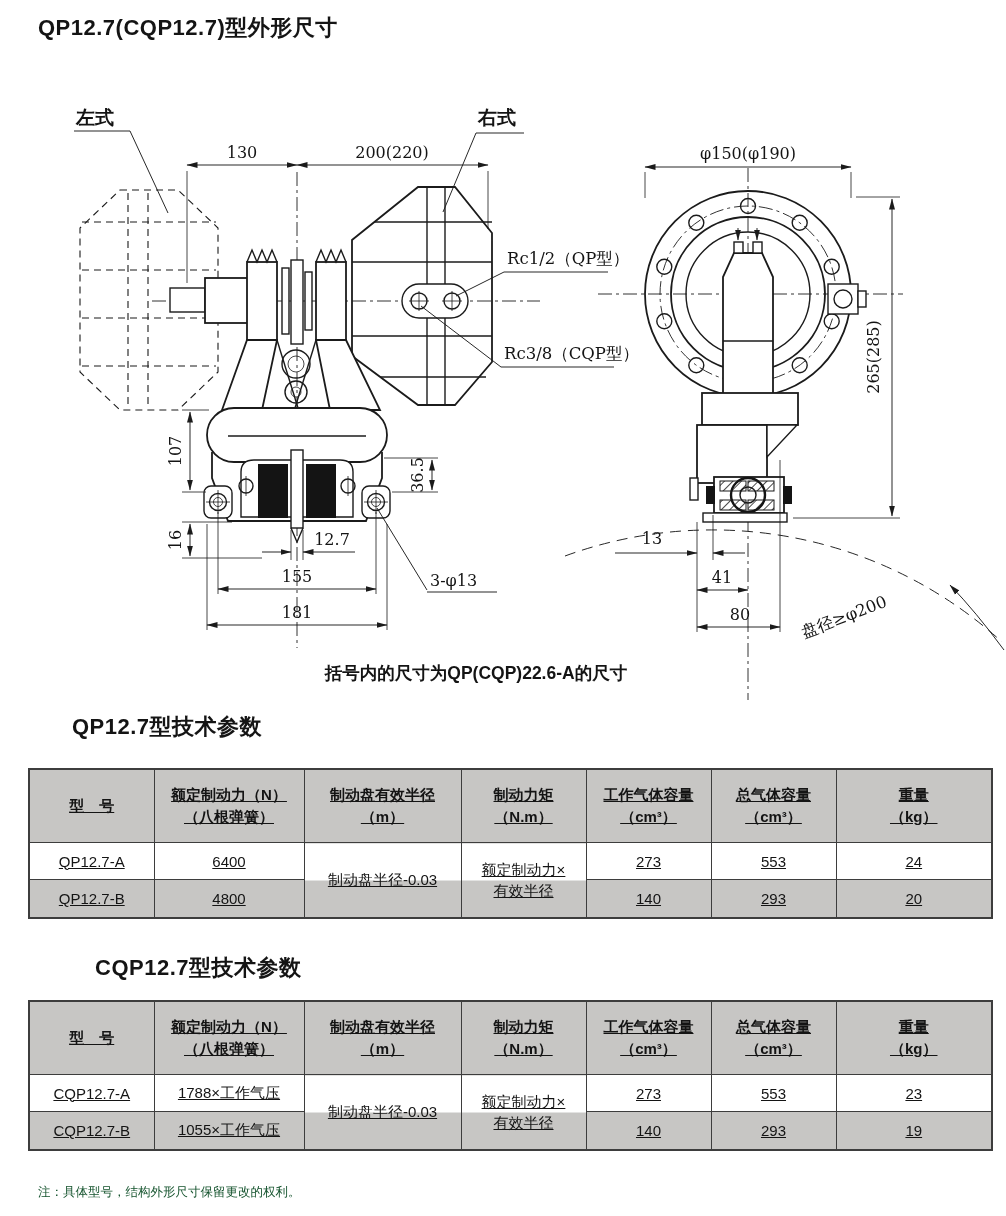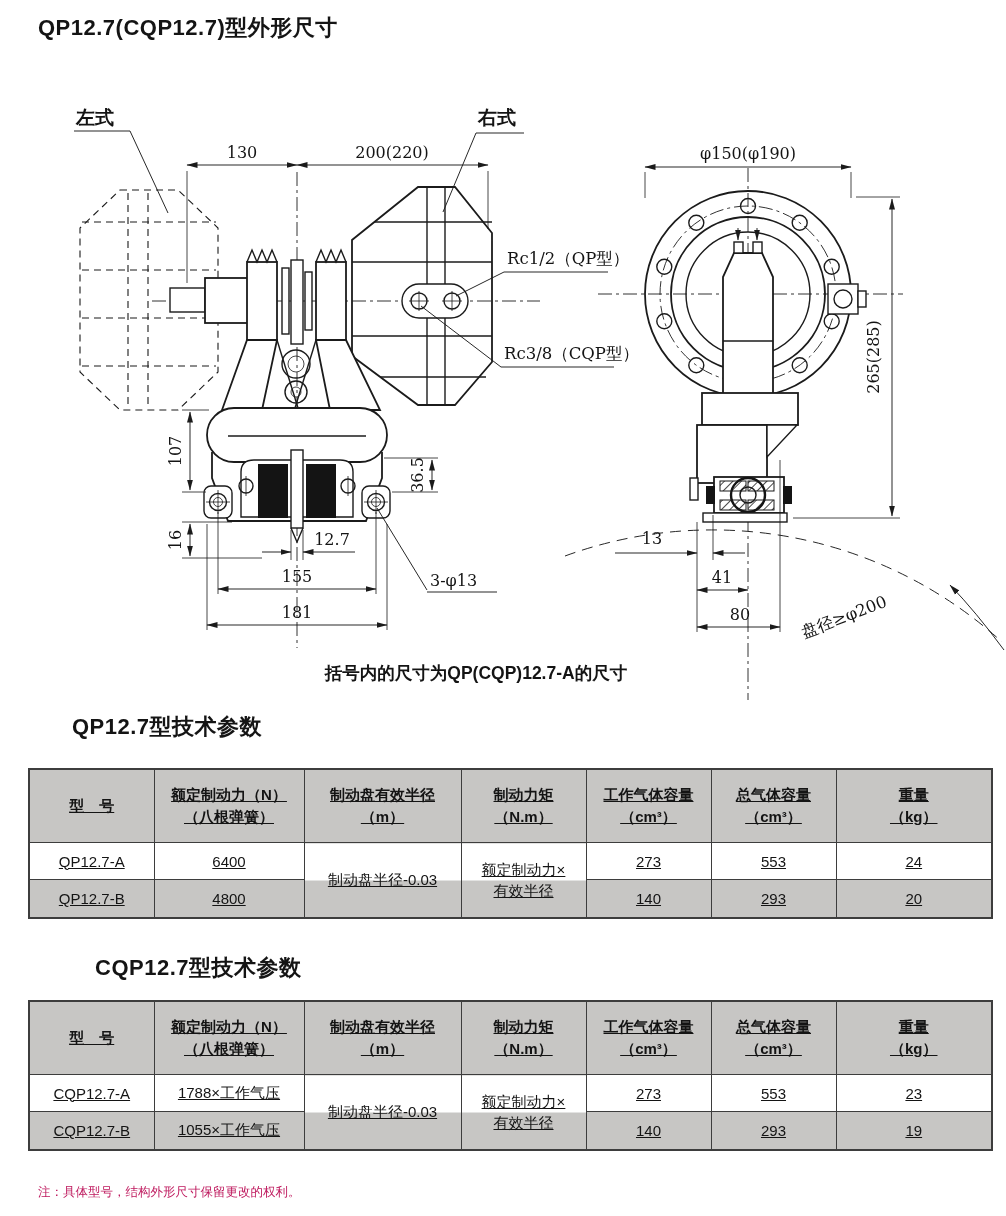--- a/index.html
+++ b/index.html
@@ -4,21 +4,21 @@
 <style>
   html,body{margin:0;padding:0;background:#fff;}
   .page{position:relative;width:1006px;height:1216px;background:#fff;overflow:hidden;
         font-family:"Liberation Sans",sans-serif;color:#141414;outline:1px solid #e3e3e3;}
   .doc-title{position:absolute;left:38px;top:13px;font-size:22px;font-weight:bold;letter-spacing:.5px;}
   .sec-title{position:absolute;font-size:22px;font-weight:bold;letter-spacing:.5px;margin-left:42px;}
   #sec1{left:30px;top:712px;}
   #sec2{left:53px;top:953px;}
   .caption{position:absolute;left:276px;top:661px;width:400px;text-align:center;
            font-size:17.5px;font-weight:600;}
-  .footnote{position:absolute;left:38px;top:1184px;font-size:12.5px;color:#be185d;}
+  .footnote{position:absolute;left:38px;top:1184px;font-size:12.5px;color:#14532d;}
   svg{position:absolute;left:0;top:0;}
   svg text{fill:#141414;}
   .dtb{font-family:"DejaVu Serif",serif;font-size:16px;}
   .dtc{font-family:"DejaVu Serif",serif;font-size:16.5px;}
   .big{font-family:"Liberation Sans",sans-serif;font-weight:bold;font-size:19px;}
   .obj{fill:none;stroke:#1b1b1b;stroke-width:1.8;}
   .objf{fill:#fff;stroke:#1b1b1b;stroke-width:1.8;}
   .obj2{fill:none;stroke:#1b1b1b;stroke-width:1.4;}
   .obj2f{fill:#fff;stroke:#1b1b1b;stroke-width:1.4;}
   .thin{fill:none;stroke:#1b1b1b;stroke-width:.8;}
@@ -256,21 +256,21 @@
       <line class="dim" x1="745" y1="553" x2="713" y2="553" marker-end="url(#ar)"></line>
       <text class="dtb" x="652" y="544" text-anchor="middle">13</text>
       <line class="dim" x1="697" y1="590" x2="748" y2="590" marker-start="url(#ar)" marker-end="url(#ar)"></line>
       <text class="dtb" x="722" y="583" text-anchor="middle">41</text>
       <line class="thin" x1="780" y1="460" x2="780" y2="632"></line>
       <line class="dim" x1="697" y1="627" x2="780" y2="627" marker-start="url(#ar)" marker-end="url(#ar)"></line>
       <text class="dtb" x="740" y="620" text-anchor="middle">80</text>
     </g>
   </svg>
 
-  <div class="caption">括号内的尺寸为QP(CQP)12.7-A的尺寸</div>
+  <div class="caption">括号内的尺寸为QP(CQP)22.6-A的尺寸</div>
 
   <div class="sec-title" id="sec1">QP12.7型技术参数</div>
 
   <table class="ptable" id="t1">
     <colgroup>
       <col style="width:125px">
         <col style="width:150px">
         <col style="width:157px">
         <col style="width:125px">
       <col style="width:125px">

